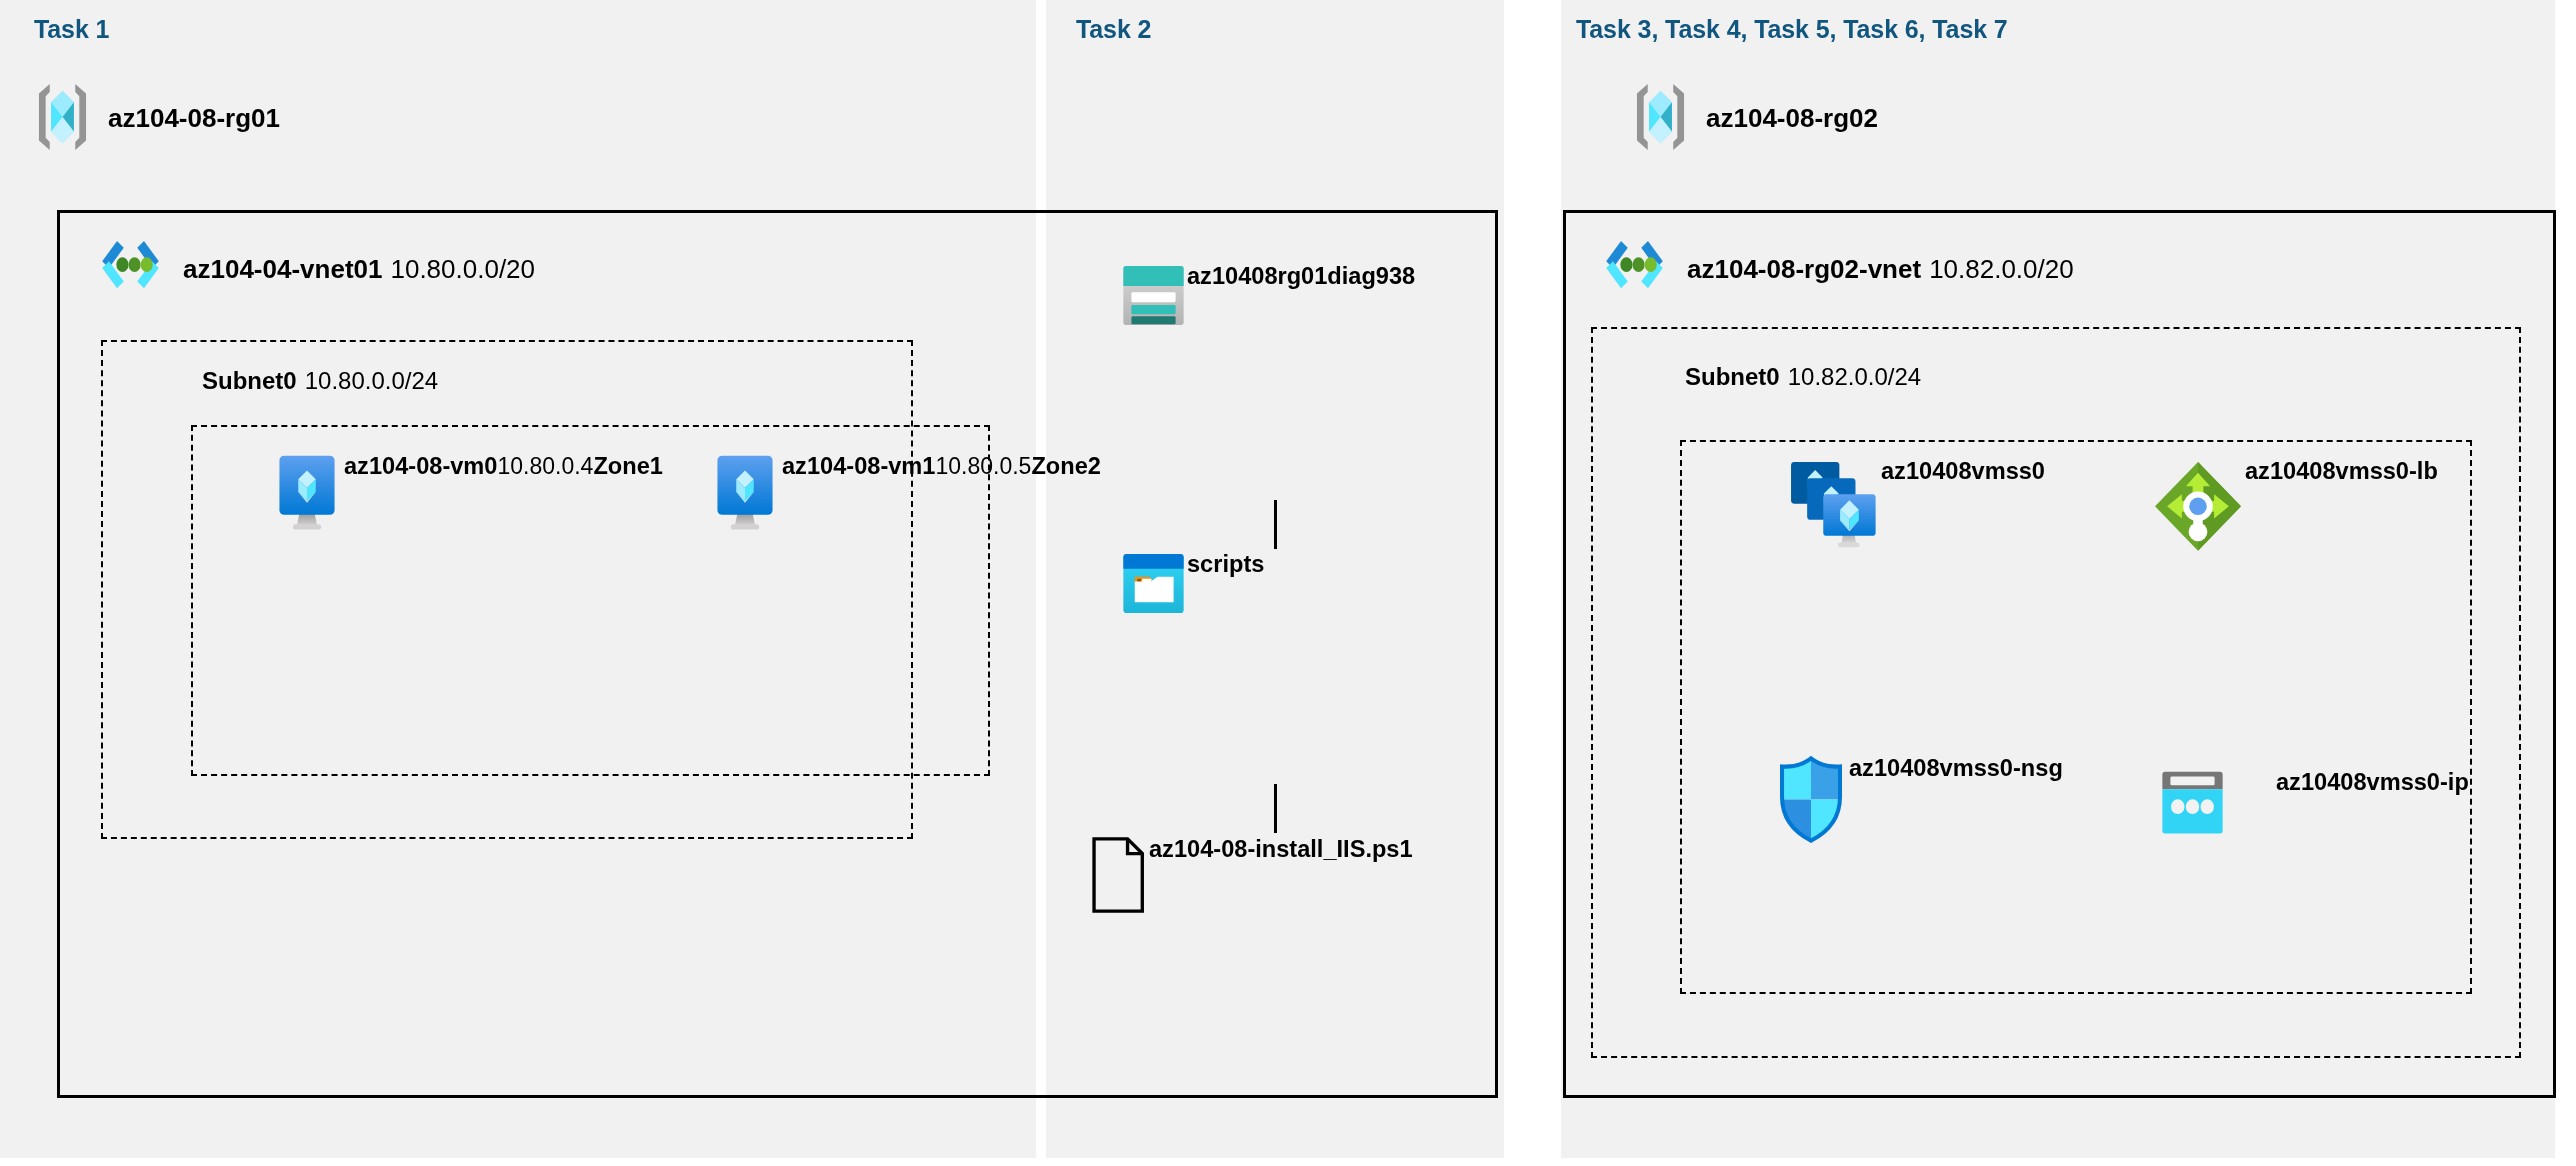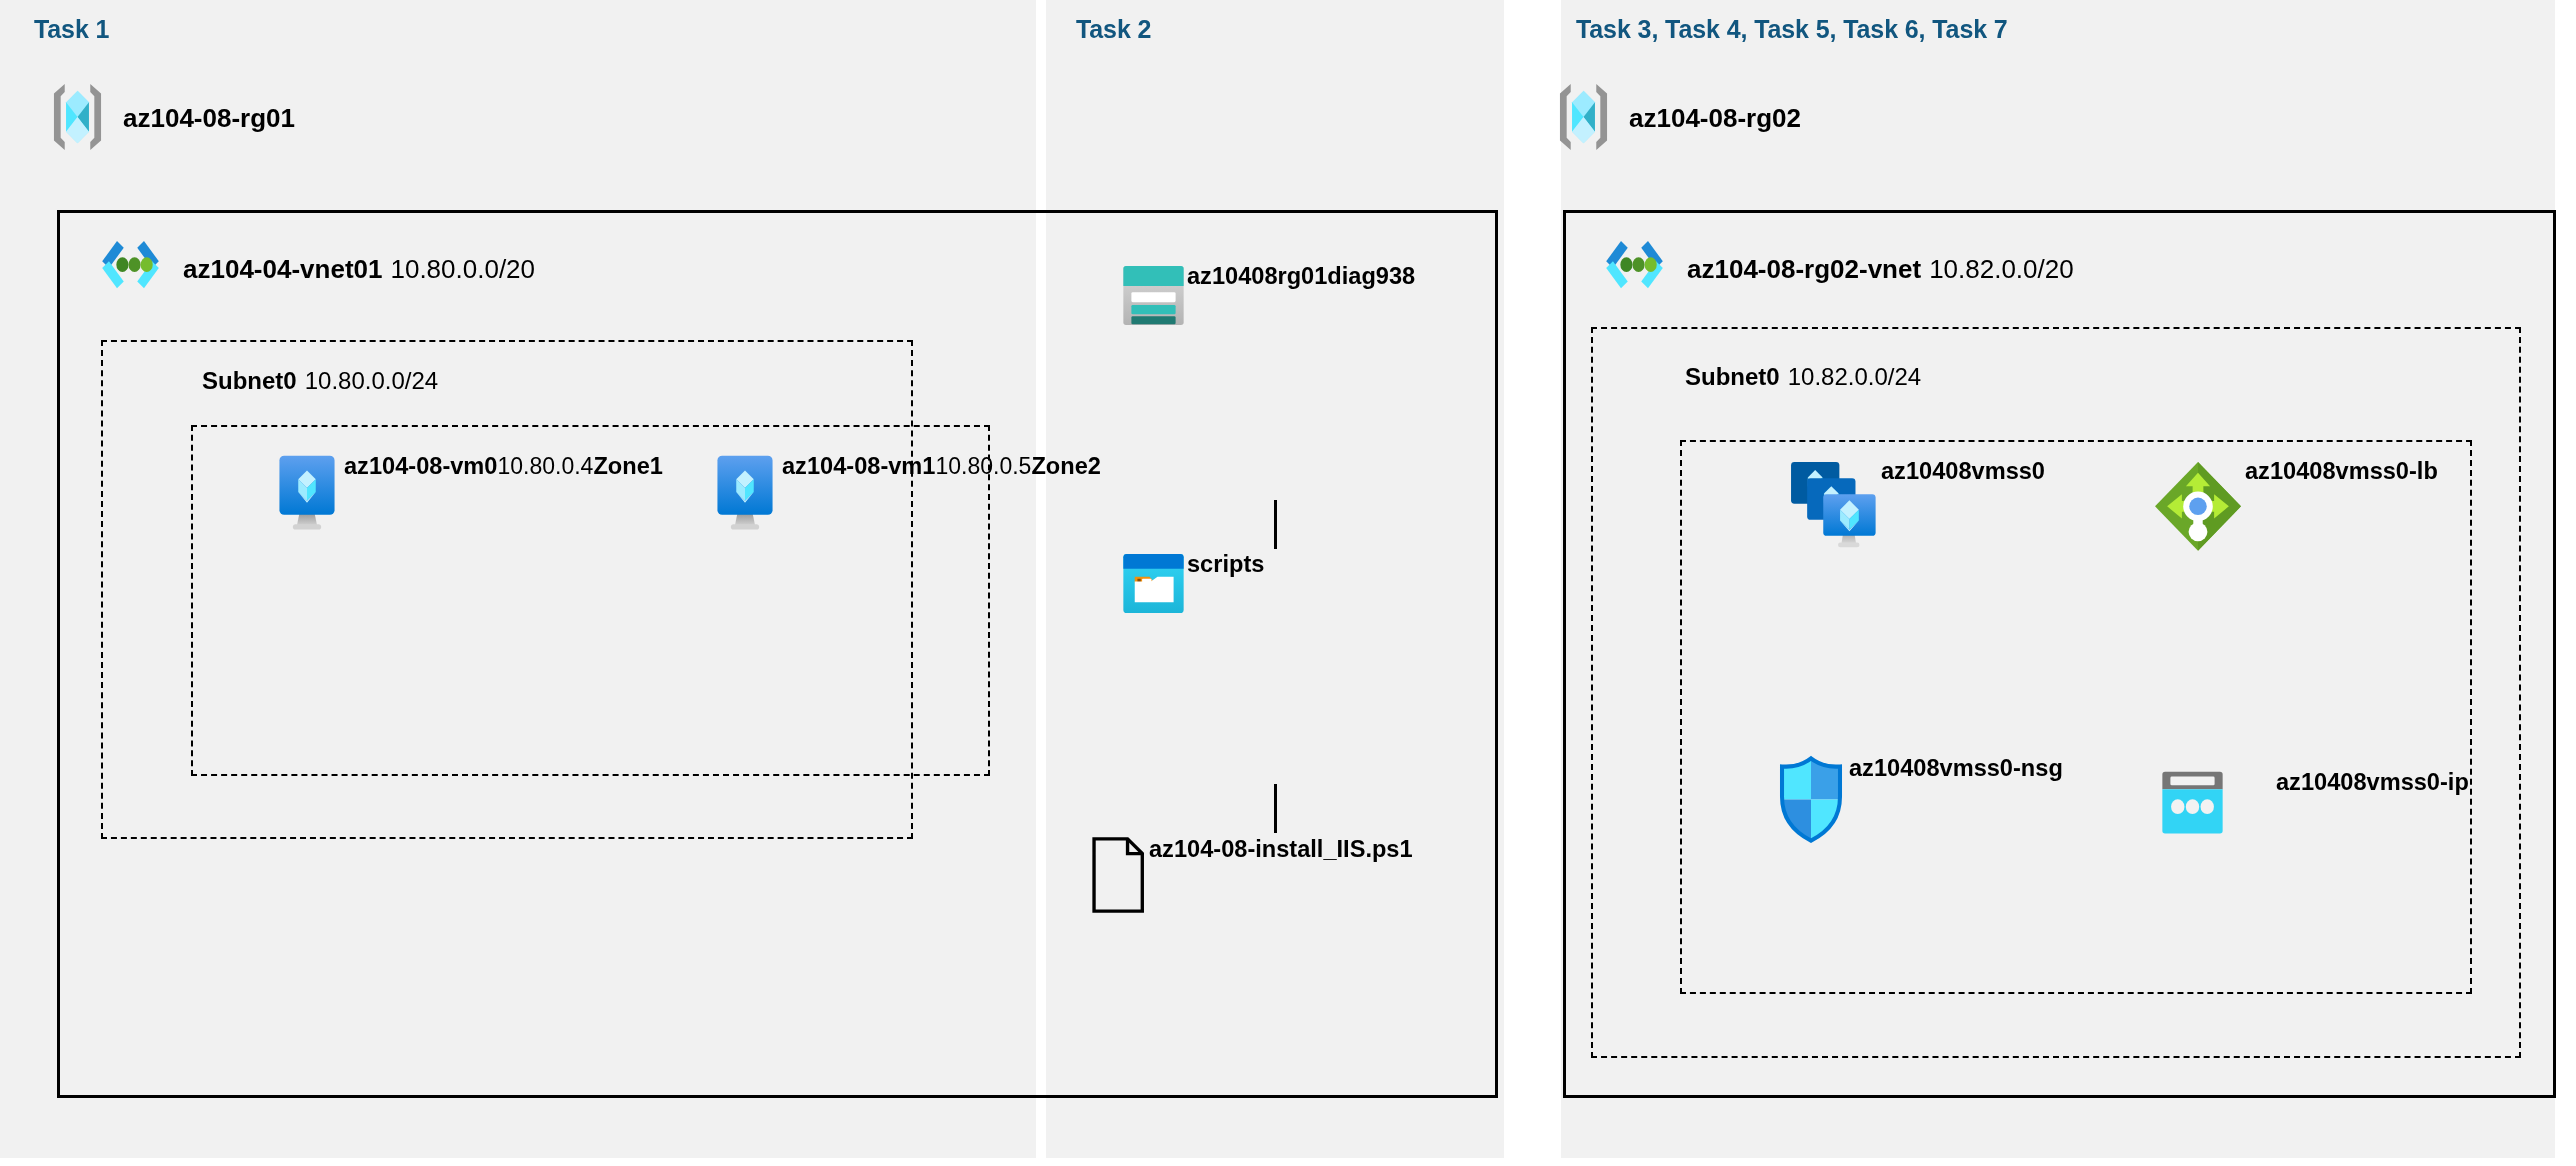--- a/index.html
+++ b/index.html
@@ -60,21 +60,21 @@
 <div id="stage">
 
   <div class="panel" style="left:0px;top:0px;width:1036px;height:1158px;"></div>
   <div class="panel" style="left:1046px;top:0px;width:458px;height:1158px;"></div>
   <div class="panel" style="left:1561px;top:0px;width:994px;height:1158px;"></div>
 
   <div class="task-label" style="left:34px;top:15px;">Task 1</div>
   <div class="task-label" style="left:1076px;top:15px;">Task 2</div>
   <div class="task-label" style="left:1576px;top:15px;">Task 3, Task 4, Task 5, Task 6, Task 7</div>
 
-  <div class="rg-row" style="left:47px;top:80px;">
+  <div class="rg-row" style="left:32px;top:80px;">
     <span class="icon">
       <svg width="61" height="74" viewBox="0 0 90 110" xmlns="http://www.w3.org/2000/svg">
         <path d="M26 6 L10 20 L10 90 L26 104 L26 92 L20 86 L20 24 L26 18 Z" fill="#949494"></path>
         <path d="M64 6 L80 20 L80 90 L64 104 L64 92 L70 86 L70 24 L64 18 Z" fill="#949494"></path>
         <path d="M45 16 L62 33 L62 77 L45 94 L28 77 L28 33 Z" fill="#9cebff"></path>
         <path d="M45 16 L62 33 L45 55 Z" fill="#9cebff"></path>
         <path d="M45 55 L62 33 L62 77 Z" fill="#32b0c8"></path>
         <path d="M45 55 L28 33 L28 77 Z" fill="#50e6ff"></path>
         <path d="M45 55 L62 77 L45 94 L28 77 Z" fill="#c3f1ff"></path>
       </svg>
@@ -219,21 +219,21 @@
     <span class="icon">
       <svg width="63" height="78" viewBox="0 0 94 116" xmlns="http://www.w3.org/2000/svg">
         <path d="M12 4 L62 4 L84 26 L84 112 L12 112 Z" fill="#f1f1f1" stroke="#000000" stroke-width="5" stroke-linejoin="miter"></path>
         <path d="M62 4 L62 26 L84 26" fill="none" stroke="#000000" stroke-width="5" stroke-linejoin="miter"></path>
       </svg>
     </span>
     <div class="gap"></div>
     <div class="node-title">az104-08-install_IIS.ps1</div>
   </div>
 
-  <div class="rg-row" style="left:1553px;top:80px;">
+  <div class="rg-row" style="left:1630px;top:80px;">
     <span class="icon">
       <svg width="61" height="74" viewBox="0 0 90 110" xmlns="http://www.w3.org/2000/svg">
         <path d="M26 6 L10 20 L10 90 L26 104 L26 92 L20 86 L20 24 L26 18 Z" fill="#949494"></path>
         <path d="M64 6 L80 20 L80 90 L64 104 L64 92 L70 86 L70 24 L64 18 Z" fill="#949494"></path>
         <path d="M45 16 L62 33 L62 77 L45 94 L28 77 L28 33 Z" fill="#9cebff"></path>
         <path d="M45 16 L62 33 L45 55 Z" fill="#9cebff"></path>
         <path d="M45 55 L62 33 L62 77 Z" fill="#32b0c8"></path>
         <path d="M45 55 L28 33 L28 77 Z" fill="#50e6ff"></path>
         <path d="M45 55 L62 77 L45 94 L28 77 Z" fill="#c3f1ff"></path>
       </svg>

